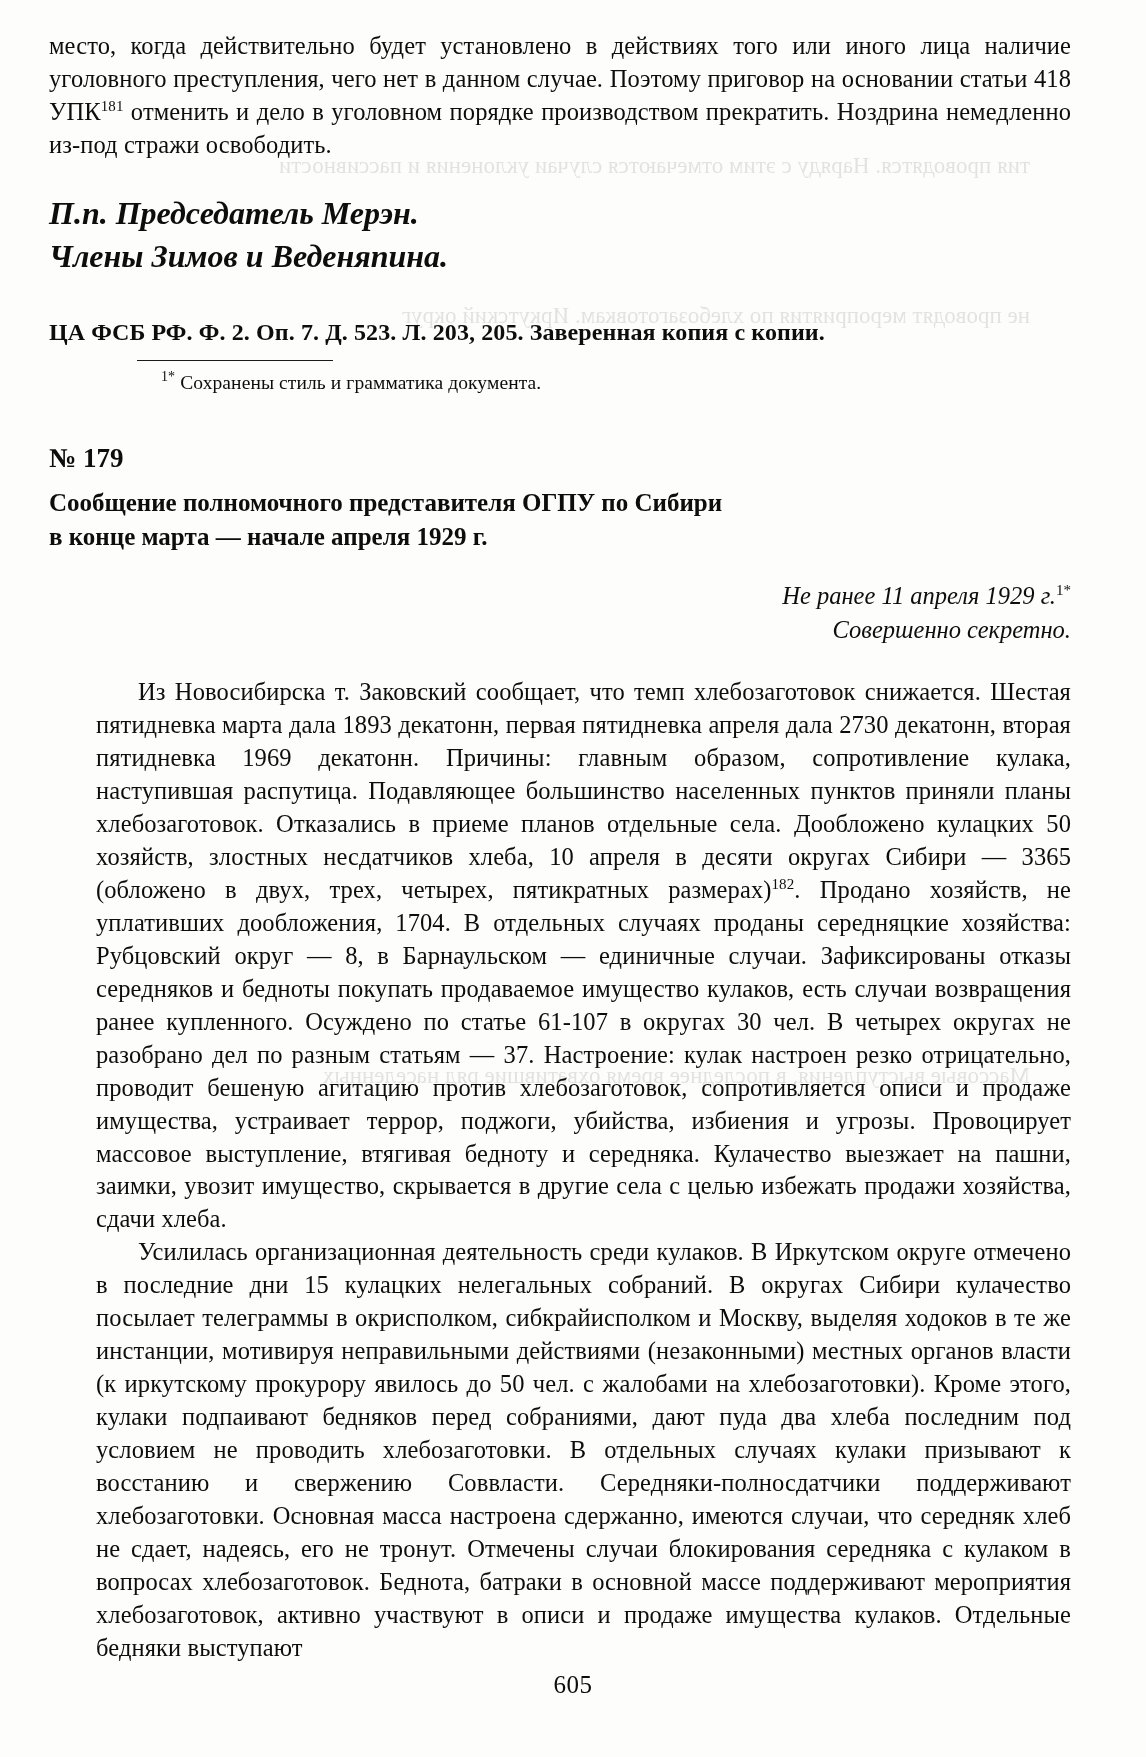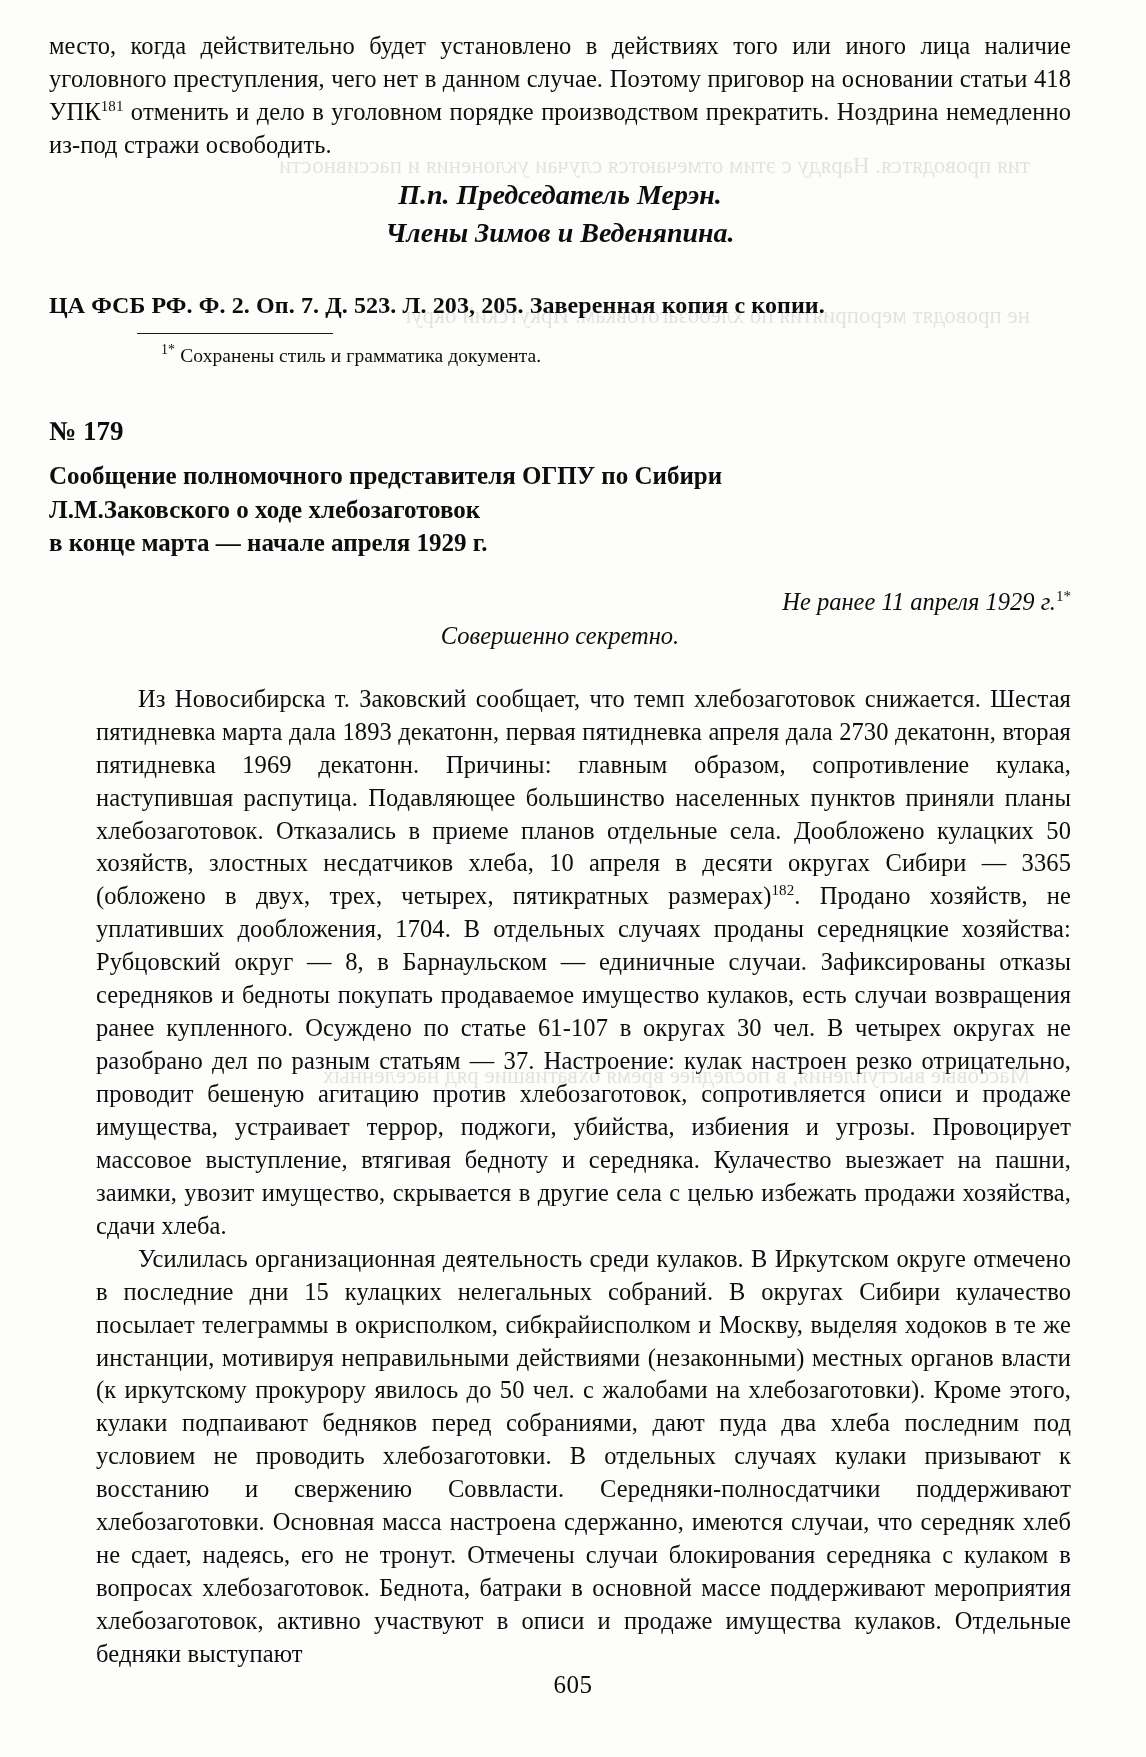--- a/index.html
+++ b/index.html
@@ -34,24 +34,24 @@
     text-align: justify;
     margin: 0;
     text-indent: 0;
     letter-spacing: 0.1px;
   }
   p.body-text.indent {
     text-indent: 42px;
     margin-left: 47px;
   }
   .signature-block {
-    margin-top: 14px;
-    text-align: center;
+    margin-top: 30px;
+    text-align: left;
     font-style: italic;
-    font-size: 28px;
+    font-size: 32px;
     line-height: 1.36;
     font-weight: bold;
   }
   .archive-ref {
     margin-top: 40px;
     font-size: 24px;
     font-weight: bold;
     letter-spacing: 0.1px;
   }
   .rule {
@@ -84,21 +84,20 @@
   }
   .doc-meta {
     margin-top: 26px;
     text-align: right;
     font-style: italic;
     font-size: 24.5px;
     line-height: 1.38;
   }
   .doc-meta .secret {
     display: block;
-    text-align: center;
   }
   .doc-meta sup {
     font-style: normal;
     font-size: 15px;
   }
   .main-body {
     margin-top: 30px;
   }
   .main-body p + p {
     margin-top: 0;
@@ -158,21 +157,20 @@
 
     <div class="footnote">
       <sup>1*</sup>
       <span>Сохранены стиль и грамматика документа.</span>
     </div>
 
     <div class="doc-number">№ 179</div>
 
     <div class="doc-title">
       <div>Сообщение полномочного представителя ОГПУ по Сибири</div>
-      <div>Л.М.Заковского о ходе хлебозаготовок</div>
       <div>в конце марта — начале апреля 1929 г.</div>
     </div>
 
     <div class="doc-meta">
       <div>
         <span>Не ранее 11 апреля 1929 г.</span><sup>1*</sup>
       </div>
       <span class="secret">Совершенно секретно.</span>
     </div>
 

